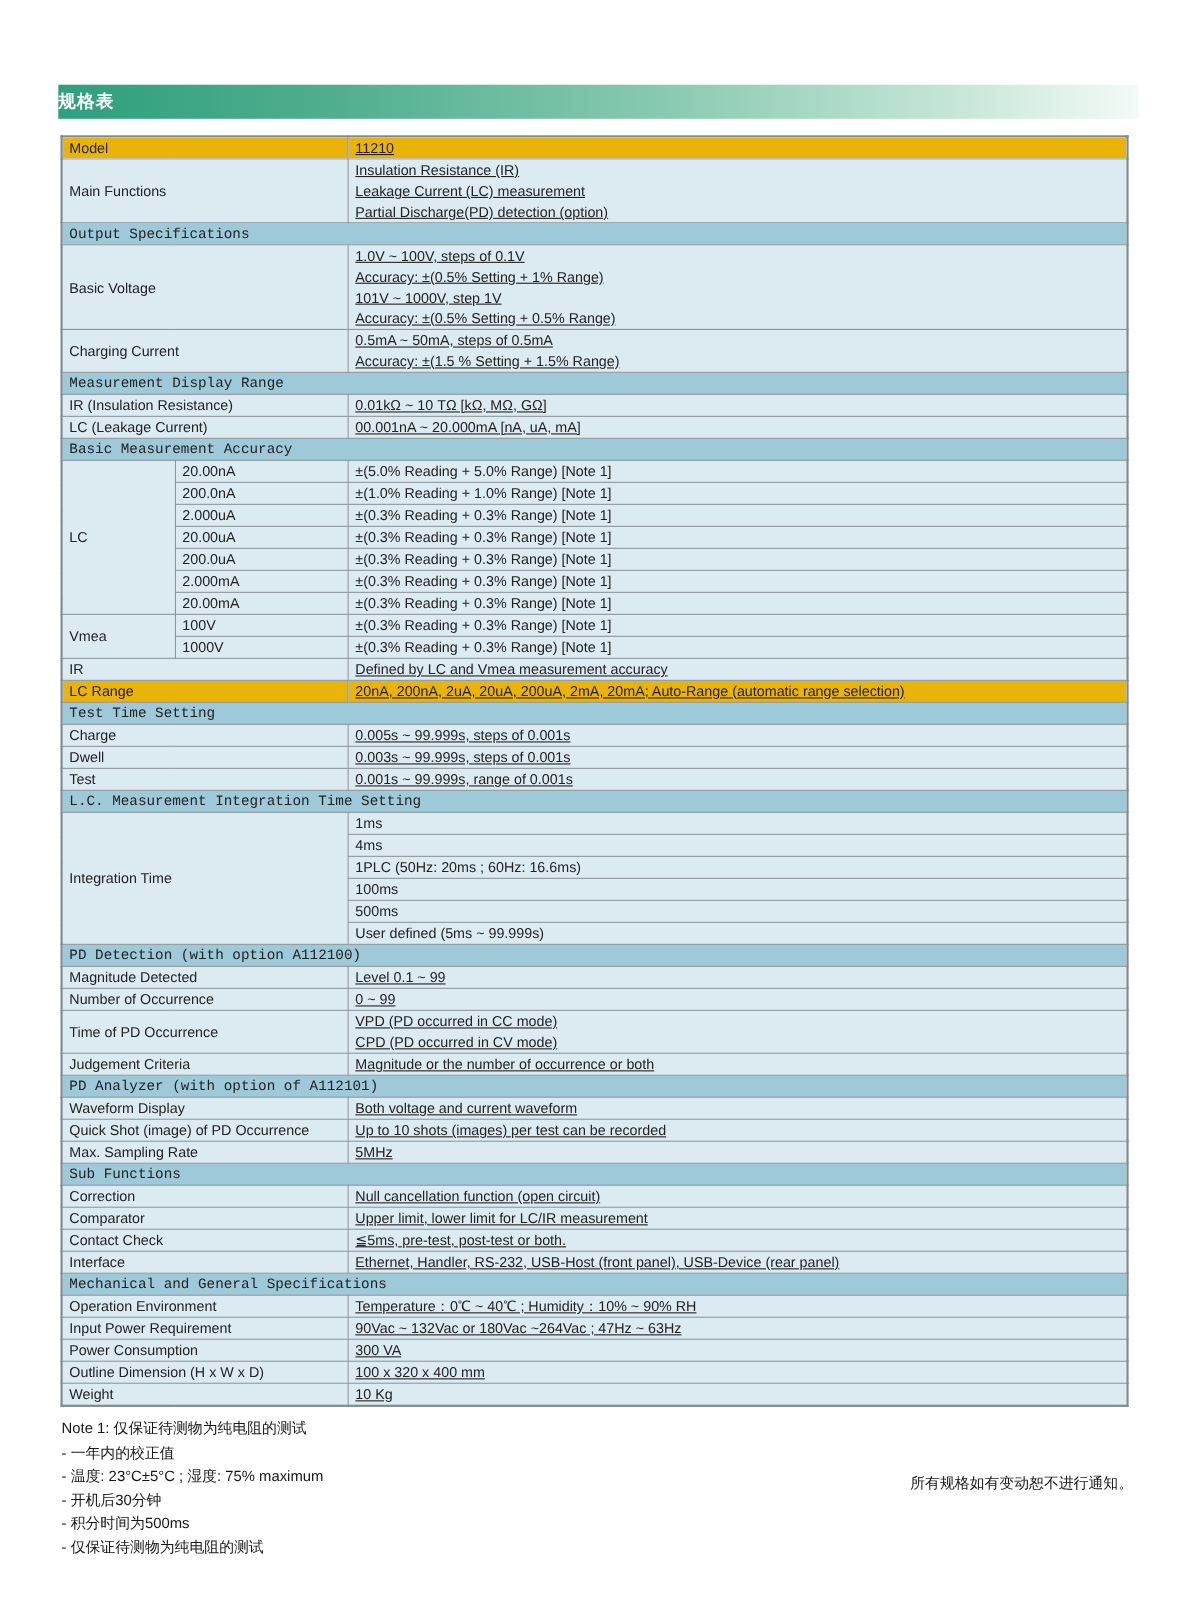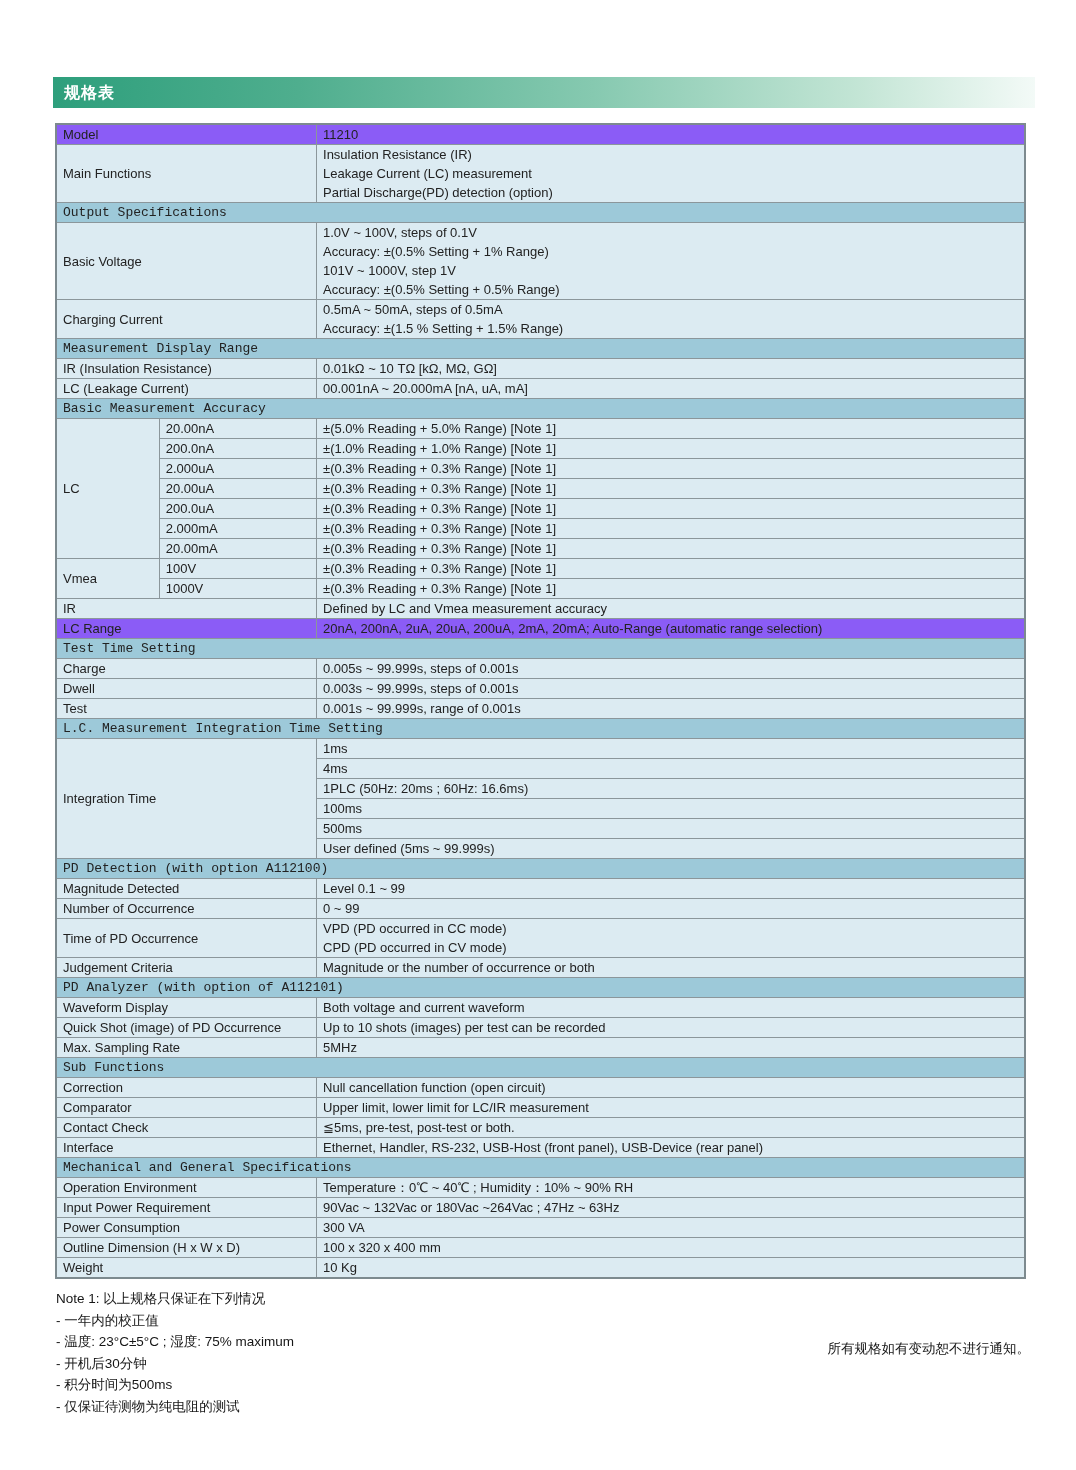--- a/index.html
+++ b/index.html
@@ -7,40 +7,40 @@
     width:1076px;height:1470px;position:relative;overflow:hidden;
     background:#ffffff;color:#222;
     font-family:"Liberation Sans", sans-serif;
   }
   .banner{
     position:absolute;left:53px;top:77px;width:982px;height:31px;
     background:linear-gradient(to right,#2e9f7c 0%,#4fae8e 25%,#86c9b0 55%,#c3e5d5 82%,#f3faf7 100%);
   }
   .banner .banner-title{
     display:inline-block;color:#ffffff;font-weight:bold;font-size:16px;
-    line-height:31px;padding-left:11px;letter-spacing:1px;
+    line-height:31px;padding-left:0;letter-spacing:1px;
   }
   table.spec{
     position:absolute;left:55px;top:123px;width:971px;
     border-collapse:collapse;table-layout:fixed;
     font-size:13px;
   }
   table.spec{border:2px solid #7d8a8f;}
   .spec td{
     border:1px solid #8b969b;
     padding:0 6px;
     vertical-align:middle;
     background:#dcebf2;
     line-height:19px;
     overflow:hidden;white-space:nowrap;
   }
   .spec td.section{background:#9dc9d9;font-family:Liberation Mono, monospace;}
-  .spec tr.dark td{background:#8b5cf6;}
+  .spec tr.dark td{background:#eab308;}
   .spec td.label{}
-  .spec td div{line-height:19px;}
+  .spec td div{line-height:19px;text-decoration:underline;}
   .notes{
     position:absolute;left:56px;top:1288px;
     font-size:13.5px;line-height:21.5px;color:#161616;
   }
   .right-note{
     position:absolute;right:46px;top:1340px;
     font-size:13.5px;color:#161616;
   }
 </style>
 </head>
@@ -307,20 +307,20 @@
       <tr>
         <td class="label" colspan="2">Weight</td>
         <td>
           <div>10 Kg</div>
         </td>
       </tr>
     </tbody>
 </table>
 
 <div class="notes">
-    <div>Note 1: 以上规格只保证在下列情况</div>
+    <div>Note 1: 仅保证待测物为纯电阻的测试</div>
     <div>- 一年内的校正值</div>
     <div>- 温度: 23°C±5°C ; 湿度: 75% maximum</div>
     <div>- 开机后30分钟</div>
     <div>- 积分时间为500ms</div>
     <div>- 仅保证待测物为纯电阻的测试</div>
   </div>
 <div class="right-note">所有规格如有变动恕不进行通知。</div>
 
 </body></html>

